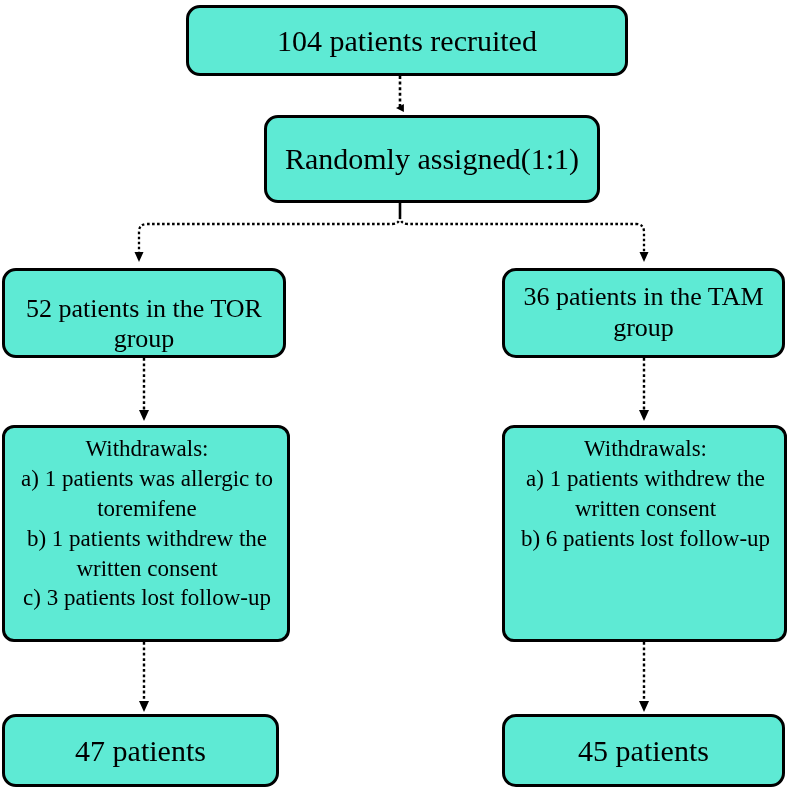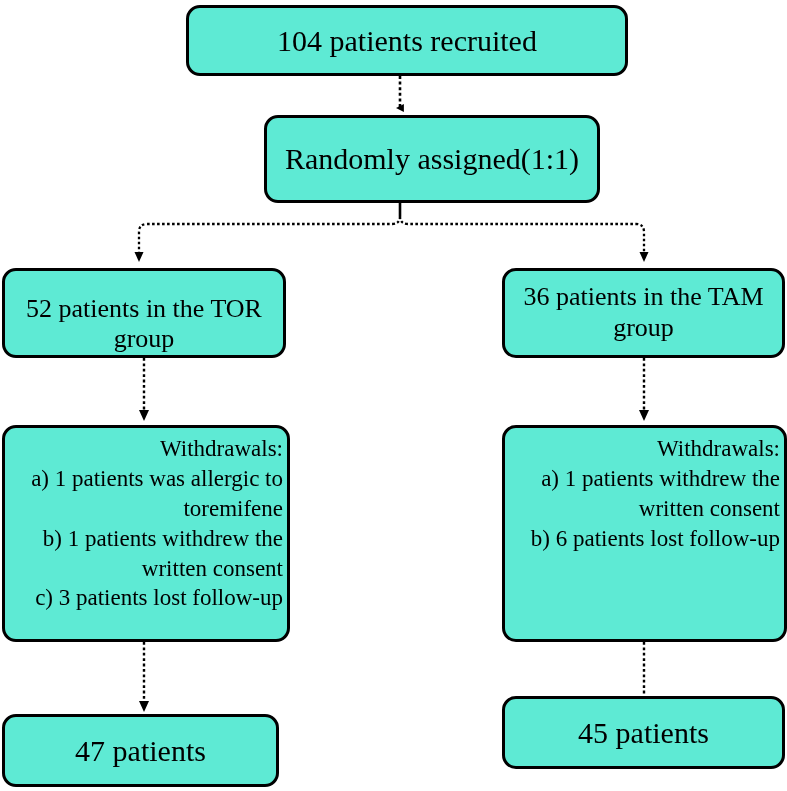--- a/index.html
+++ b/index.html
@@ -31,36 +31,37 @@
     text-align: center;
   }
   .node-text {
     display: block;
     line-height: 1.18;
     white-space: pre-line;
   }
   .node-list {
     align-items: flex-start;
     justify-content: flex-start;
-    text-align: right;
+    text-align: center;
+    border-radius: 12px;
   }
   .node-list .node-text {
     line-height: 1.30;
     padding: 6px 4px 0 6px;
   }
 
   
   #node-recruited      { left: 186px; top: 5px;   width: 442px; height: 71px;  font-size: 30px; }
   #node-randomized     { left: 240px; top: 115px; width: 336px; height: 88px;  font-size: 30px; margin-left: 24px; }
   #node-tor-group      { left: 2px;   top: 268px; width: 284px; height: 90px;  font-size: 26px; align-items: flex-end; }
   #node-tam-group      { left: 502px; top: 268px; width: 283px; height: 90px;  font-size: 26px; }
   #node-tor-withdraw   { left: 2px;   top: 425px; width: 288px; height: 217px; font-size: 23px; }
   #node-tam-withdraw   { left: 502px; top: 425px; width: 285px; height: 217px; font-size: 23px; }
   #node-tor-final      { left: 2px;   top: 714px; width: 277px; height: 73px;  font-size: 30px; }
-  #node-tam-final      { left: 502px; top: 696px; width: 283px; height: 73px;  font-size: 30px; }
+  #node-tam-final      { left: 502px; top: 714px; width: 283px; height: 73px;  font-size: 30px; }
 
   
   .connector-layer {
     position: absolute;
     left: 0;
     top: 0;
     width: 787px;
     height: 791px;
     z-index: 1;
   }

